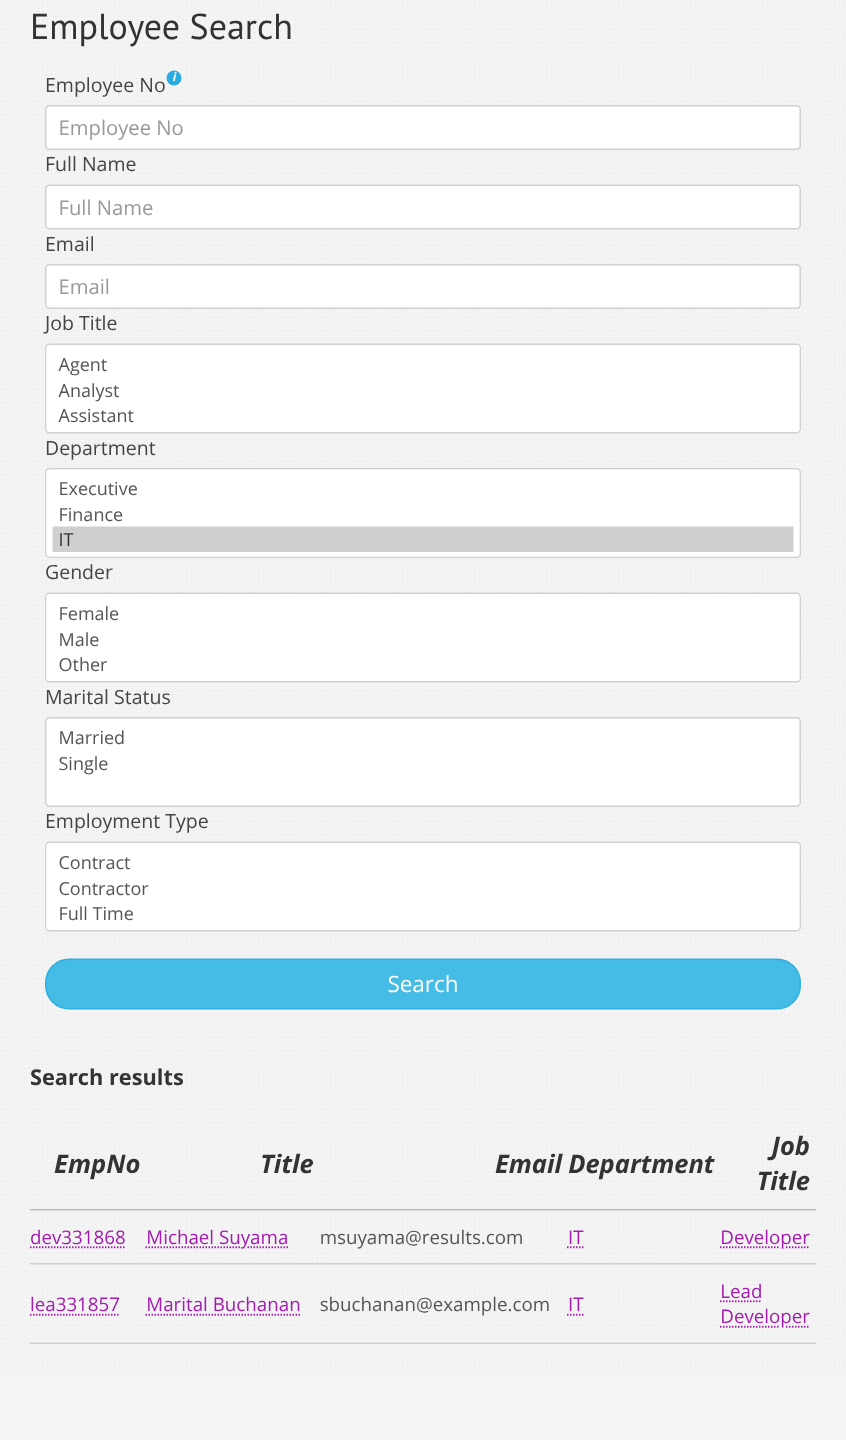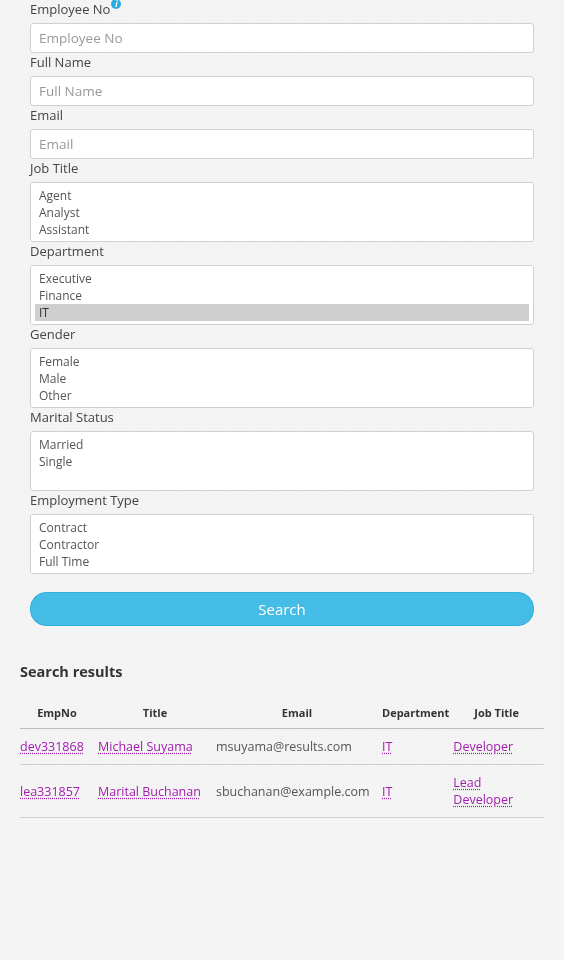--- a/index.html
+++ b/index.html
@@ -107,26 +107,27 @@
     color: #333;
     margin-bottom: 18px;
     margin-top: 31px;
   }
   table {
     width: 100%;
     border-collapse: collapse;
     font-size: 12.5px;
   }
   th {
-    text-align: center;
-    font-size: 11px;
+    text-align: right;
+    font-size: 17px;
     font-weight: 700;
     color: #333;
     padding: 6px 4px 8px 0;
     border-bottom: 1px solid #bdbdbd;
+    font-style: italic;
   }
   td {
     padding: 9px 4px 9px 0;
     border-bottom: 1px solid #cfcfcf;
     color: #555;
     vertical-align: middle;
   }
   td a {
     color: #a21caf;
     text-decoration: underline;
@@ -139,20 +140,21 @@
   col.c-title { width: 118px; }
   col.c-email { width: 166px; }
   col.c-dept  { width: 64px; }
   col.c-job   { width: auto; }
 </style>
 </head>
 <body>
 
 <div class="page">
 
+  <h1>Employee Search</h1>
 
   <div class="form">
 
     <div class="field">
       <label class="field-label">
         <span>Employee No</span><span class="info-icon">i</span>
       </label>
       <input type="text" placeholder="Employee No" style="">
     </div>
 

